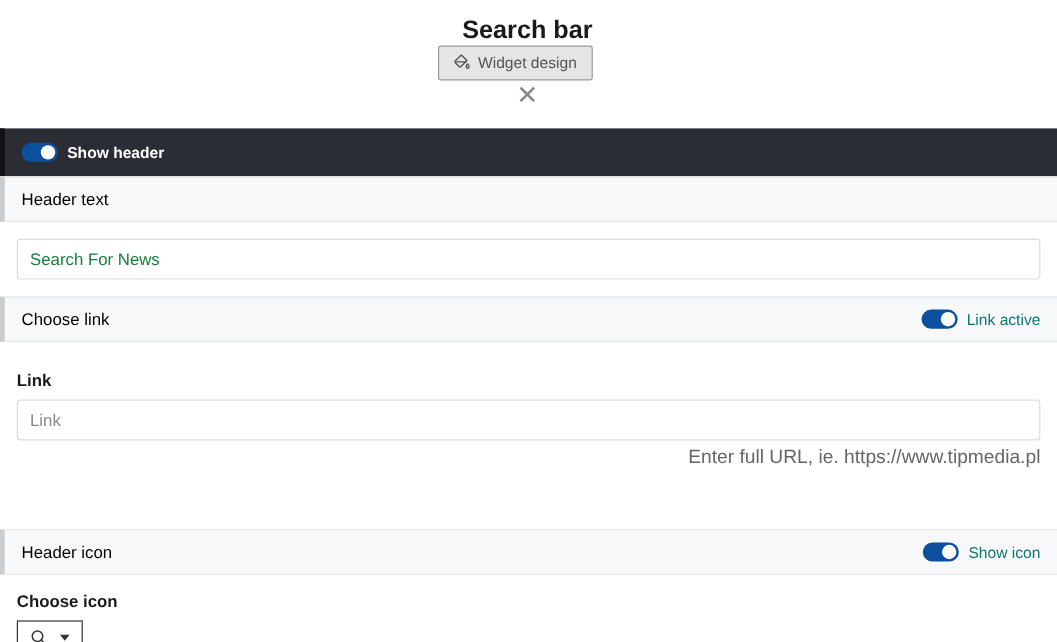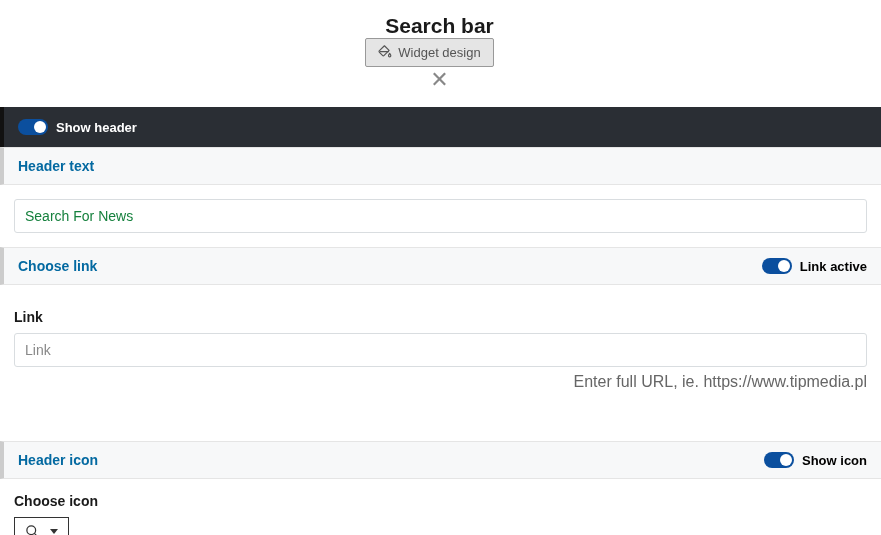--- a/index.html
+++ b/index.html
@@ -58,22 +58,22 @@
     background: #f7f8f9;
     border-top: 1px solid #e5e5e5;
     border-bottom: 1px solid #e5e5e5;
     border-left: 4px solid #ccc;
     padding: 10px 14px;
     display: flex;
     align-items: center;
   }
   .section-sub .label {
     font-size: 14px;
-    font-weight: 700;
-    color: #0369a1;
+    font-weight: 400;
+    color: #000000;
     flex: 1;
   }
   .content-block {
     padding: 14px;
   }
   .text-input {
     width: 100%;
     border: 1px solid #d9dde0;
     border-radius: 3px;
     padding: 8px 10px;
@@ -121,21 +121,21 @@
     position:absolute;
     inset:-3px;
     border-radius:14px;
     background: rgba(11,79,158,0.18);
     z-index:-1;
   }
   .toggle-label {
     font-size: 13px;
   }
   .toggle-label.bold { font-weight:700; color:#fff; }
-  .toggle-label.dark { color:#000000; font-weight:700;}
+  .toggle-label.dark { color:#0f766e; font-weight:400;}
   .icon-picker {
     display: inline-flex;
     align-items: center;
     border: 1px solid #333;
     padding: 6px 10px;
     gap: 10px;
     cursor:pointer;
   }
   .icon-picker svg { display:block; }
   .caret {

